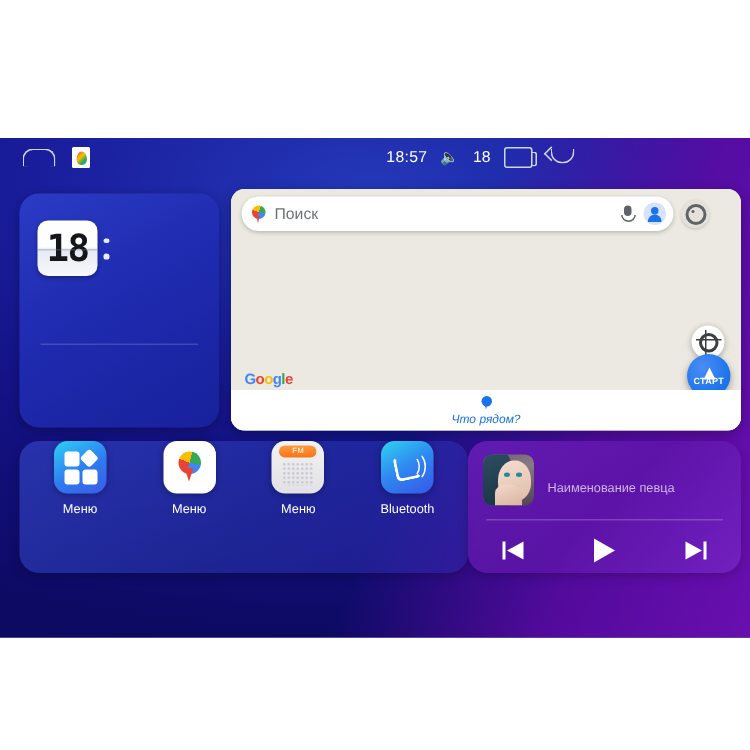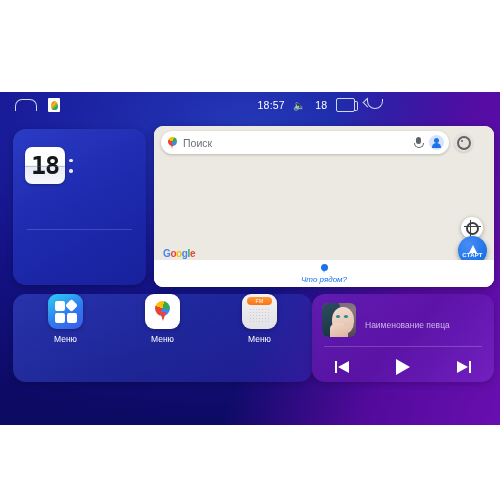--- a/index.html
+++ b/index.html
@@ -282,20 +282,28 @@
     </div>
 
     <div class="app">
       <div class="app-ic ic-radio">
         <div class="fm">FM</div>
         <div class="grill"></div>
       </div>
       <div class="app-lbl">Меню</div>
     </div>
 
+    <div class="app">
+      <div class="app-ic ic-bt">
+        <div class="ph"></div>
+          <div class="w1"></div>
+          <div class="w2"></div>
+      </div>
+      <div class="app-lbl">Bluetooth</div>
+    </div>
 
 
   </div>
 
   <div class="music">
     <div class="art">
       <div class="hair"></div>
         <div class="face"></div>
       <div class="eye1"></div>
         <div class="eye2"></div>

